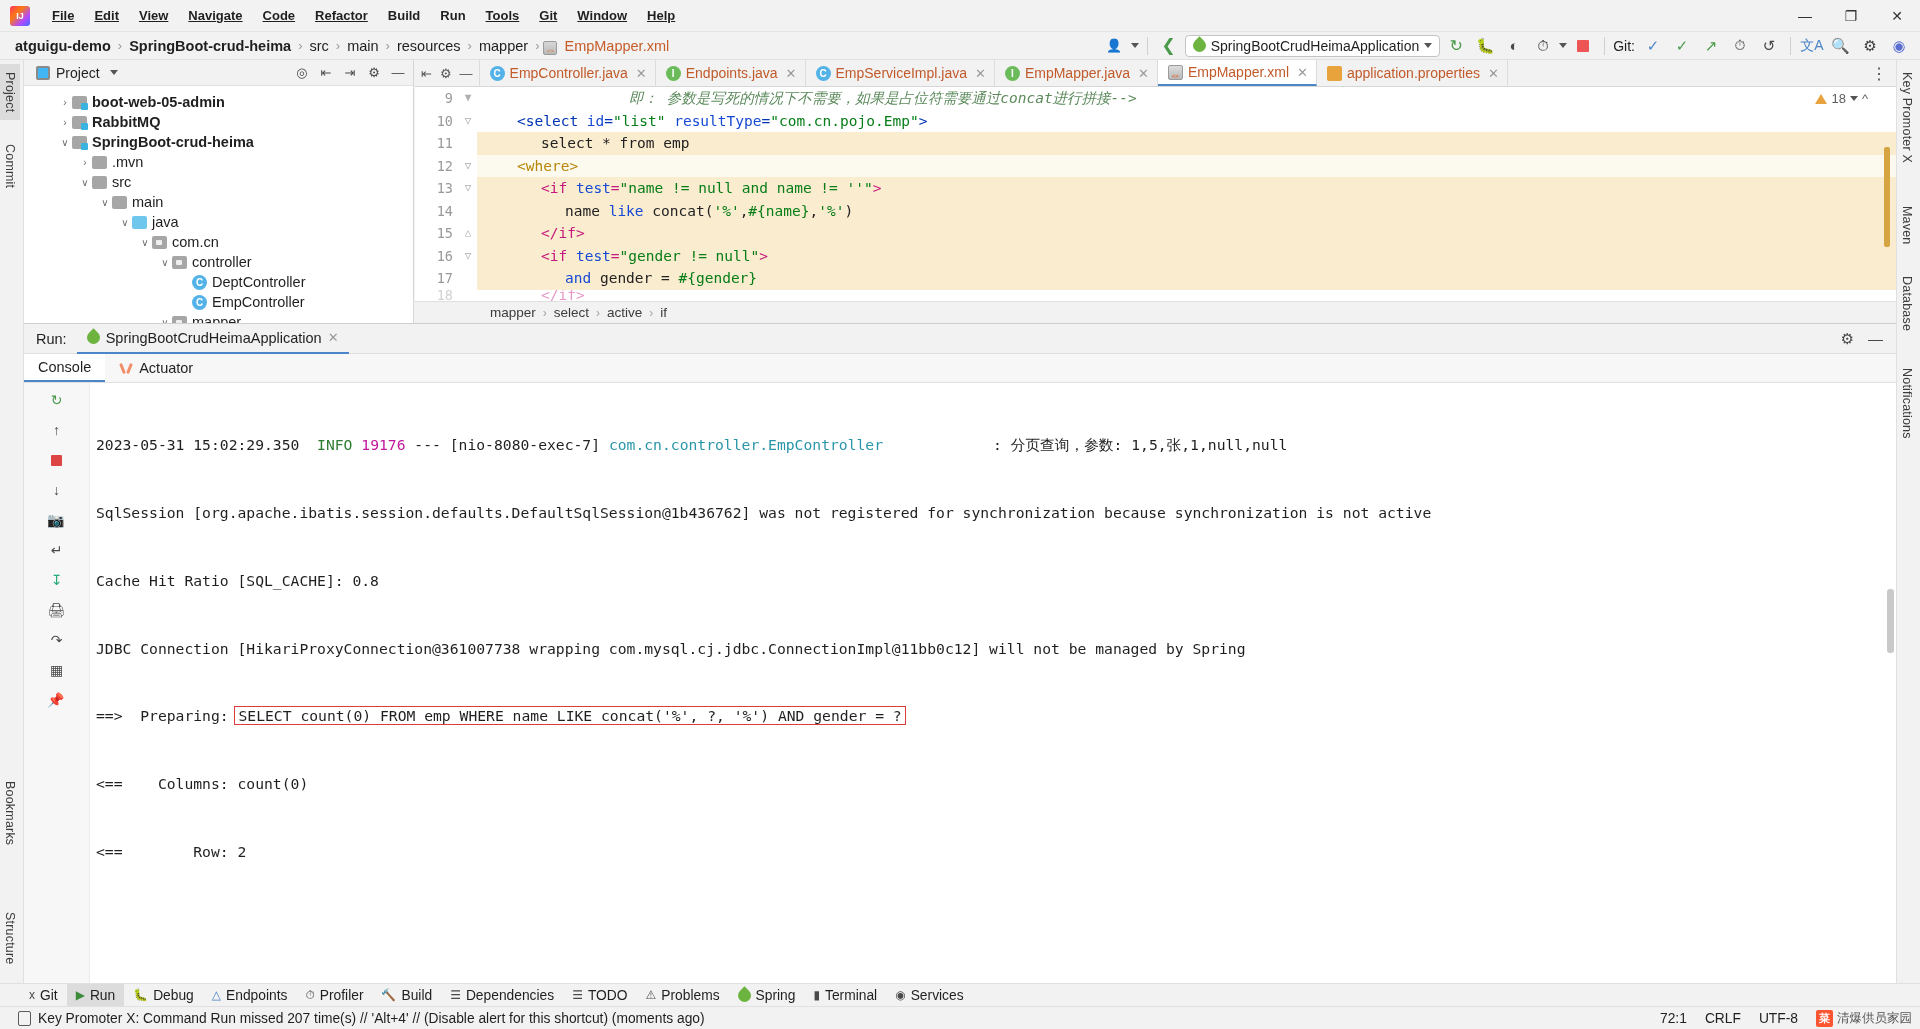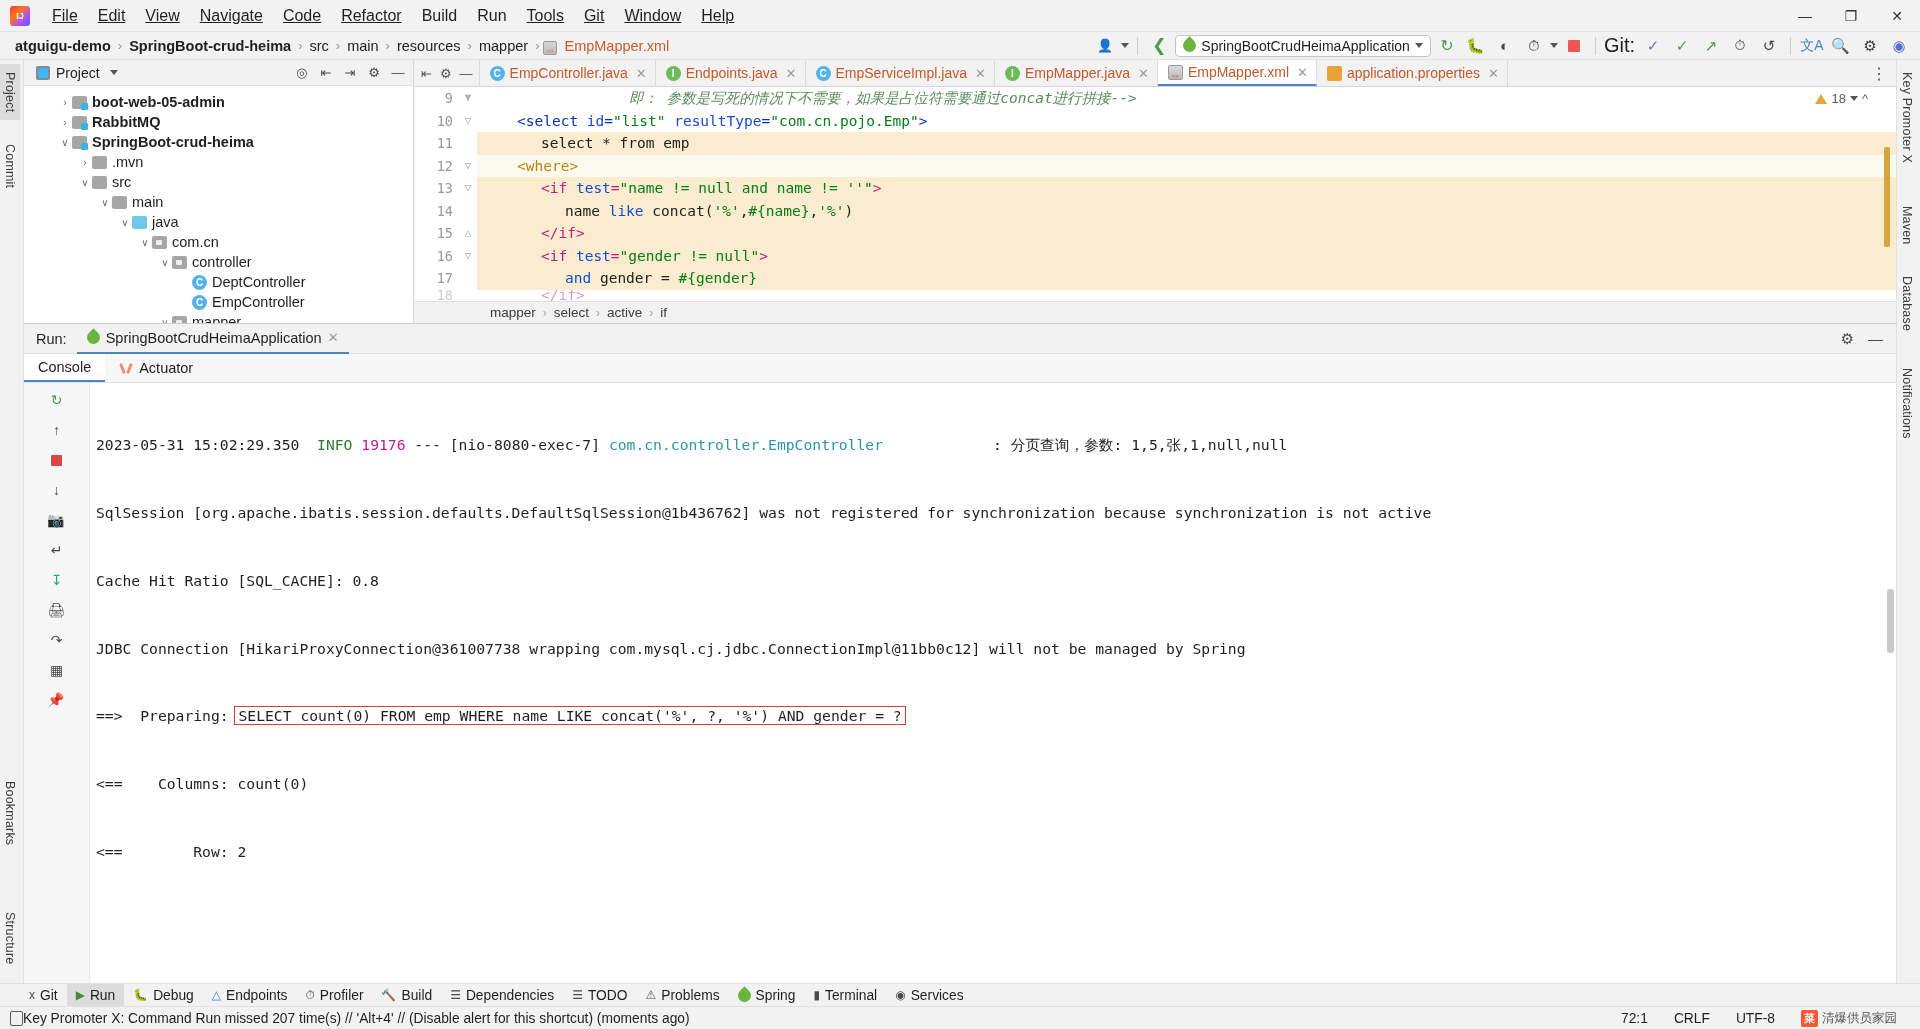--- a/index.html
+++ b/index.html
@@ -28,22 +28,23 @@
     background: linear-gradient(135deg,#fe315d 0%,#f97a12 35%,#b24aff 70%,#3d6eff 100%);
     position: relative;
   }
   .ij-logo::after {
     content: "IJ"; position: absolute; left: 0; top: 0; right:0; bottom:0;
     color: #fff; font-size: 9px; font-weight: bold;
     display: flex; align-items: center; justify-content: center;
   }
   .menubar { display: flex; align-items: center; gap: 0px; }
   .menu-item {
-    padding: 4px 10px; font-size: 16px; color: #1f1f1f; cursor: default;
+    padding: 4px 10px; font-size: 13px; color: #1f1f1f; cursor: default;
     white-space: nowrap;
+    font-weight: bold;
   }
   .menu-item .u { text-decoration: underline; }
   .win-title {
     position: absolute; left: 0; right: 0; text-align: center;
     font-size: 14.5px; color: #3c3c3c; pointer-events: none;
   }
   .win-ctrls {
     position: absolute; right: 0; top: 0; height: 32px;
     display: flex; align-items: center;
   }
@@ -84,21 +85,21 @@
   .spring-leaf {
     width: 13px; height: 13px; border-radius: 50% 0 50% 50%;
     background: #6db33f; transform: rotate(-45deg); flex: none;
   }
   .tbtn {
     width: 26px; height: 24px; display: flex; align-items: center; justify-content: center;
     border-radius: 3px; font-size: 13px; color: #3c3c3c;
   }
   .caret { width: 0;height:0;border-left:4px solid transparent;border-right:4px solid transparent;border-top:5px solid #555; }
   .sep-v { width: 1px; height: 18px; background: #d0d0d0; margin: 0 5px; }
-  .git-label { font-size: 20px; color: #1f1f1f; margin-right: 2px; }
+  .git-label { font-size: 14px; color: #1f1f1f; margin-right: 2px; }
 
   
   .leftstrip {
     position: absolute; top: 60px; left: 0; width: 24px; bottom: 46px;
     background: #f2f2f2; border-right: 1px solid #e0e0e0;
   }
   .vtab {
     writing-mode: vertical-rl; text-orientation: mixed;
     font-size: 12.5px; color: #3c3c3c; padding: 8px 3px;
     letter-spacing: .2px; white-space: nowrap;
@@ -255,23 +256,23 @@
     color: #1f1f1f; white-space: nowrap;
   }
   .bt.sel { background: #dcdcdc; }
   .bt .gi { font-size: 12px; color: #4a4a4a; display:flex;align-items:center; }
 
   .statusbar {
     position: absolute; left: 0; right: 0; bottom: 0; height: 23px;
     background: #f2f2f2; border-top: 1px solid #e0e0e0;
     display: flex; align-items: center; font-size: 13.8px; color: #1f1f1f;
   }
-  .kpx { display: flex; align-items: center; gap: 0; padding-left: 10px; }
+  .kpx { display: flex; align-items: center; gap: 7px; padding-left: 18px; }
   .kpx-ico { width: 13px; height: 15px; border: 1.4px solid #5a5a5a; border-radius: 2px; }
-  .status-right { margin-left: auto; display: flex; align-items: center; gap: 26px; padding-right: 23px; }
+  .status-right { margin-left: auto; display: flex; align-items: center; gap: 18px; padding-right: 8px; }
   .csdn {
     display: flex; align-items: center; gap: 4px;
   }
   .csdn-badge {
     background: #fc5531; color: #fff; font-size: 11px; font-weight: bold;
     padding: 1px 3px; border-radius: 2px;
   }
   .csdn-txt { font-size: 12.5px; color: #555; }
 </style>
 </head>

